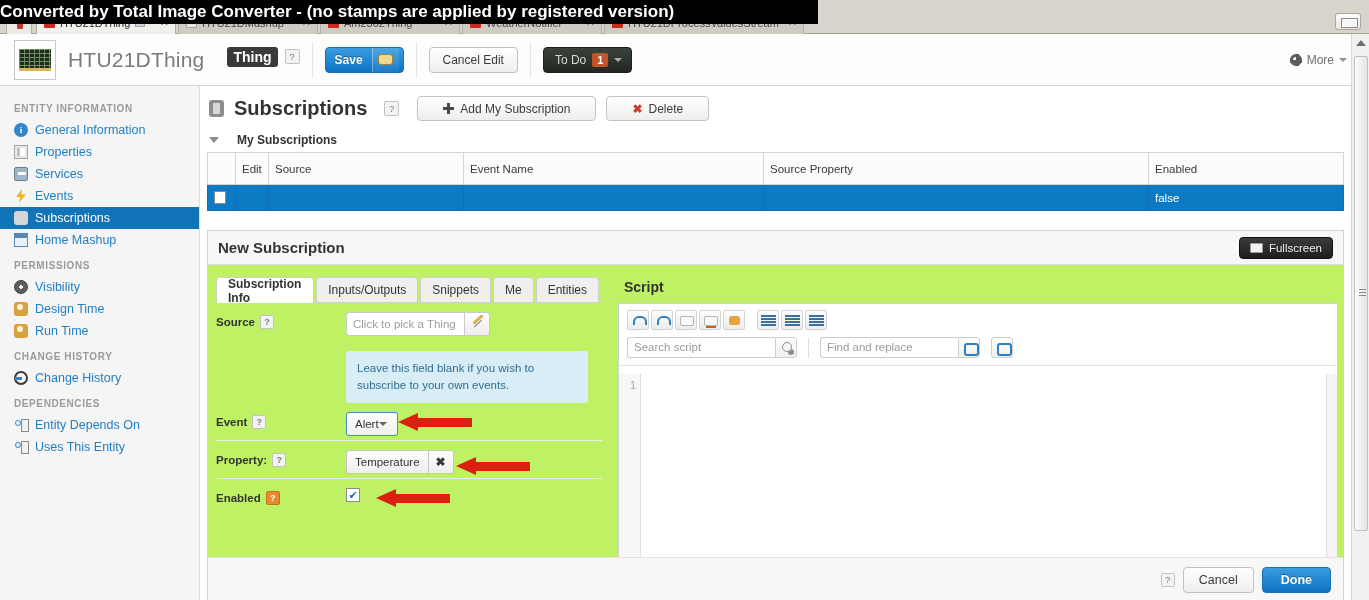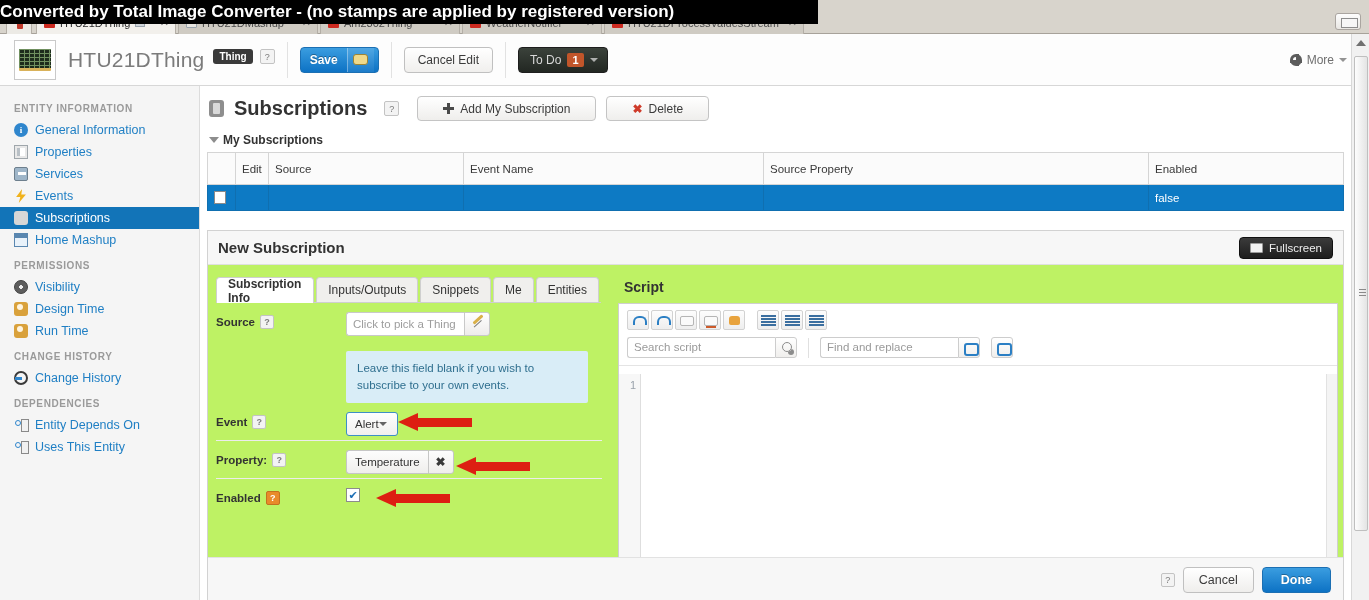--- a/index.html
+++ b/index.html
@@ -80,21 +80,21 @@
       linear-gradient(90deg, #6f8f5f 1px, transparent 1px),
       linear-gradient(#6f8f5f 1px, transparent 1px);
     background-size:5px 4px;
     border-bottom:3px solid #d9b25a;
   }
   .entity-name {
     margin-left:12px; font-size:21px; color:#7b7b7b;
     font-weight:normal; letter-spacing:.2px;
   }
   .badge-dark {
-    margin-left:9px; background:#3a3a3a; color:#fff; font-size:10px;
+    margin-left:23px; background:#3a3a3a; color:#fff; font-size:14px;
     font-weight:bold; padding:2px 6px; border-radius:3px; position:relative; top:-3px;
   }
   .qmark {
     display:inline-flex; align-items:center; justify-content:center;
     width:15px; height:15px; border:1px solid #c3c3c3; background:#f3f3f3;
     border-radius:2px; font-size:9px; color:#7a7a7a; margin-left:7px;
     position:relative; top:-3px;
   }
   .sep-v { width:1px; height:36px; background:#e2e2e2; margin:0 12px; }
   .btn-save {
@@ -193,21 +193,21 @@
     height:25px; padding:0 25px; display:flex; align-items:center; gap:6px;
     border:1px solid #c4c4c4; border-radius:4px;
     background:linear-gradient(#ffffff,#efeeec);
     color:#3b3b3b; font-size:12px; cursor:pointer;
   }
   .plus-ico { position:relative; width:11px; height:11px; }
   .plus-ico::before { content:""; position:absolute; left:4px; top:0; width:3px; height:11px; background:#4a4a4a; }
   .plus-ico::after { content:""; position:absolute; left:0; top:4px; width:11px; height:3px; background:#4a4a4a; }
   .x-ico { color:#cf3b2a; font-weight:bold; font-size:12px; }
 
-  .section-bar { display:flex; align-items:center; gap:4px; padding:6px 0 5px 8px; }
+  .section-bar { display:flex; align-items:center; gap:18px; padding:6px 0 5px 8px; }
   .tri-down { width:0; height:0; border-left:5px solid transparent; border-right:5px solid transparent; border-top:6px solid #8d8d8d; }
   .section-title { font-size:12px; font-weight:bold; color:#333; }
 
   table.grid { border-collapse:collapse; width:1137px; margin-left:6px; table-layout:fixed; }
   table.grid th {
     text-align:left; font-size:11.5px; font-weight:normal; color:#3a3a3a;
     background:#fbfbfb; border:1px solid #d5d5d5; height:32px; padding:0 6px;
   }
   table.grid td {
     border:1px solid #0f6fb0; height:26px; padding:0 6px; font-size:11.5px;

